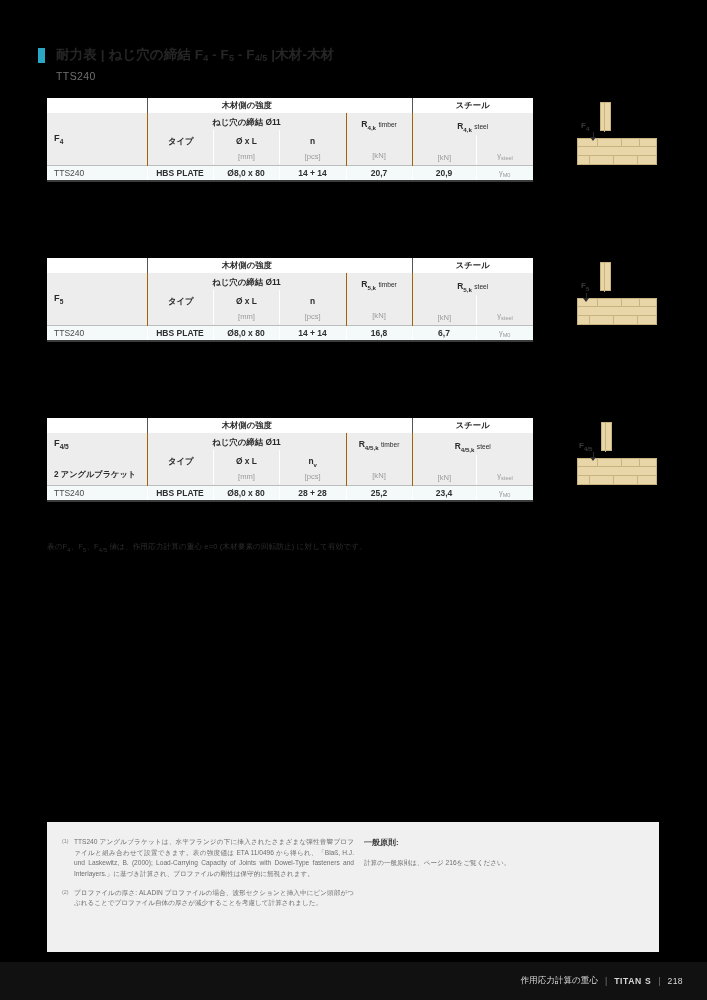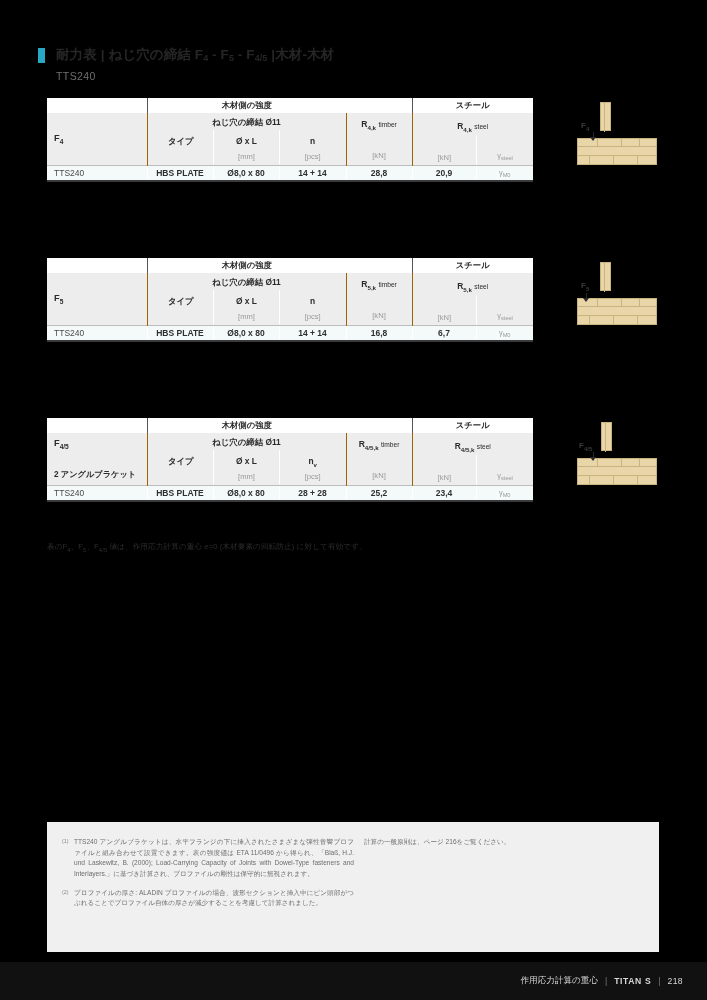--- a/index.html
+++ b/index.html
@@ -367,21 +367,21 @@
               <div class="gm" style="margin-top:16px">γ<sub>steel</sub></div>
             </div>
           </div>
         </td>
       </tr>
       <tr class="data">
         <td class="first">TTS240</td>
         <td>HBS PLATE</td>
         <td>Ø8,0 x 80</td>
         <td>14 + 14</td>
-        <td>28,8</td>
+        <td>20,7</td>
         <td>20,9</td>
         <td class="gamma"><span class="gm">γ<sub>M0</sub></span></td>
       </tr>
     </tbody>
       </table>
   </div>
 
   <div class="diagram" style="left:577px; top:103px;">
     <div class="dg-inner">
       <div class="wood-base"></div>
@@ -593,20 +593,21 @@
       <div class="fn-item">
         <div class="fn-mark">(1)</div>
         <div class="fn-body">TTS240 アングルブラケットは、水平フランジの下に挿入されたさまざまな弾性音響プロファイルと組み合わせて設置できます。表の強度値は ETA 11/0496 から得られ、「Blaß, H.J. und Laskewitz, B. (2000); Load-Carrying Capacity of Joints with Dowel-Type fasteners and Interlayers.」に基づき計算され、プロファイルの剛性は保守的に無視されます。</div>
       </div>
       <div class="fn-item">
         <div class="fn-mark">(2)</div>
         <div class="fn-body">プロファイルの厚さ: ALADIN プロファイルの場合、波形セクションと挿入中にピン頭部がつぶれることでプロファイル自体の厚さが減少することを考慮して計算されました。</div>
       </div>
     </div>
     <div class="foot-col foot-right">
+      <div class="foot-h">一般原則:</div>
       <div class="fn-item">
         <div class="fn-body">計算の一般原則は、ページ 216をご覧ください。</div>
       </div>
     </div>
   </div>
 
   <div class="bottom-bar">
     <div class="bar-text">
       <span>作用応力計算の重心</span>
       <span class="sep">|</span>

